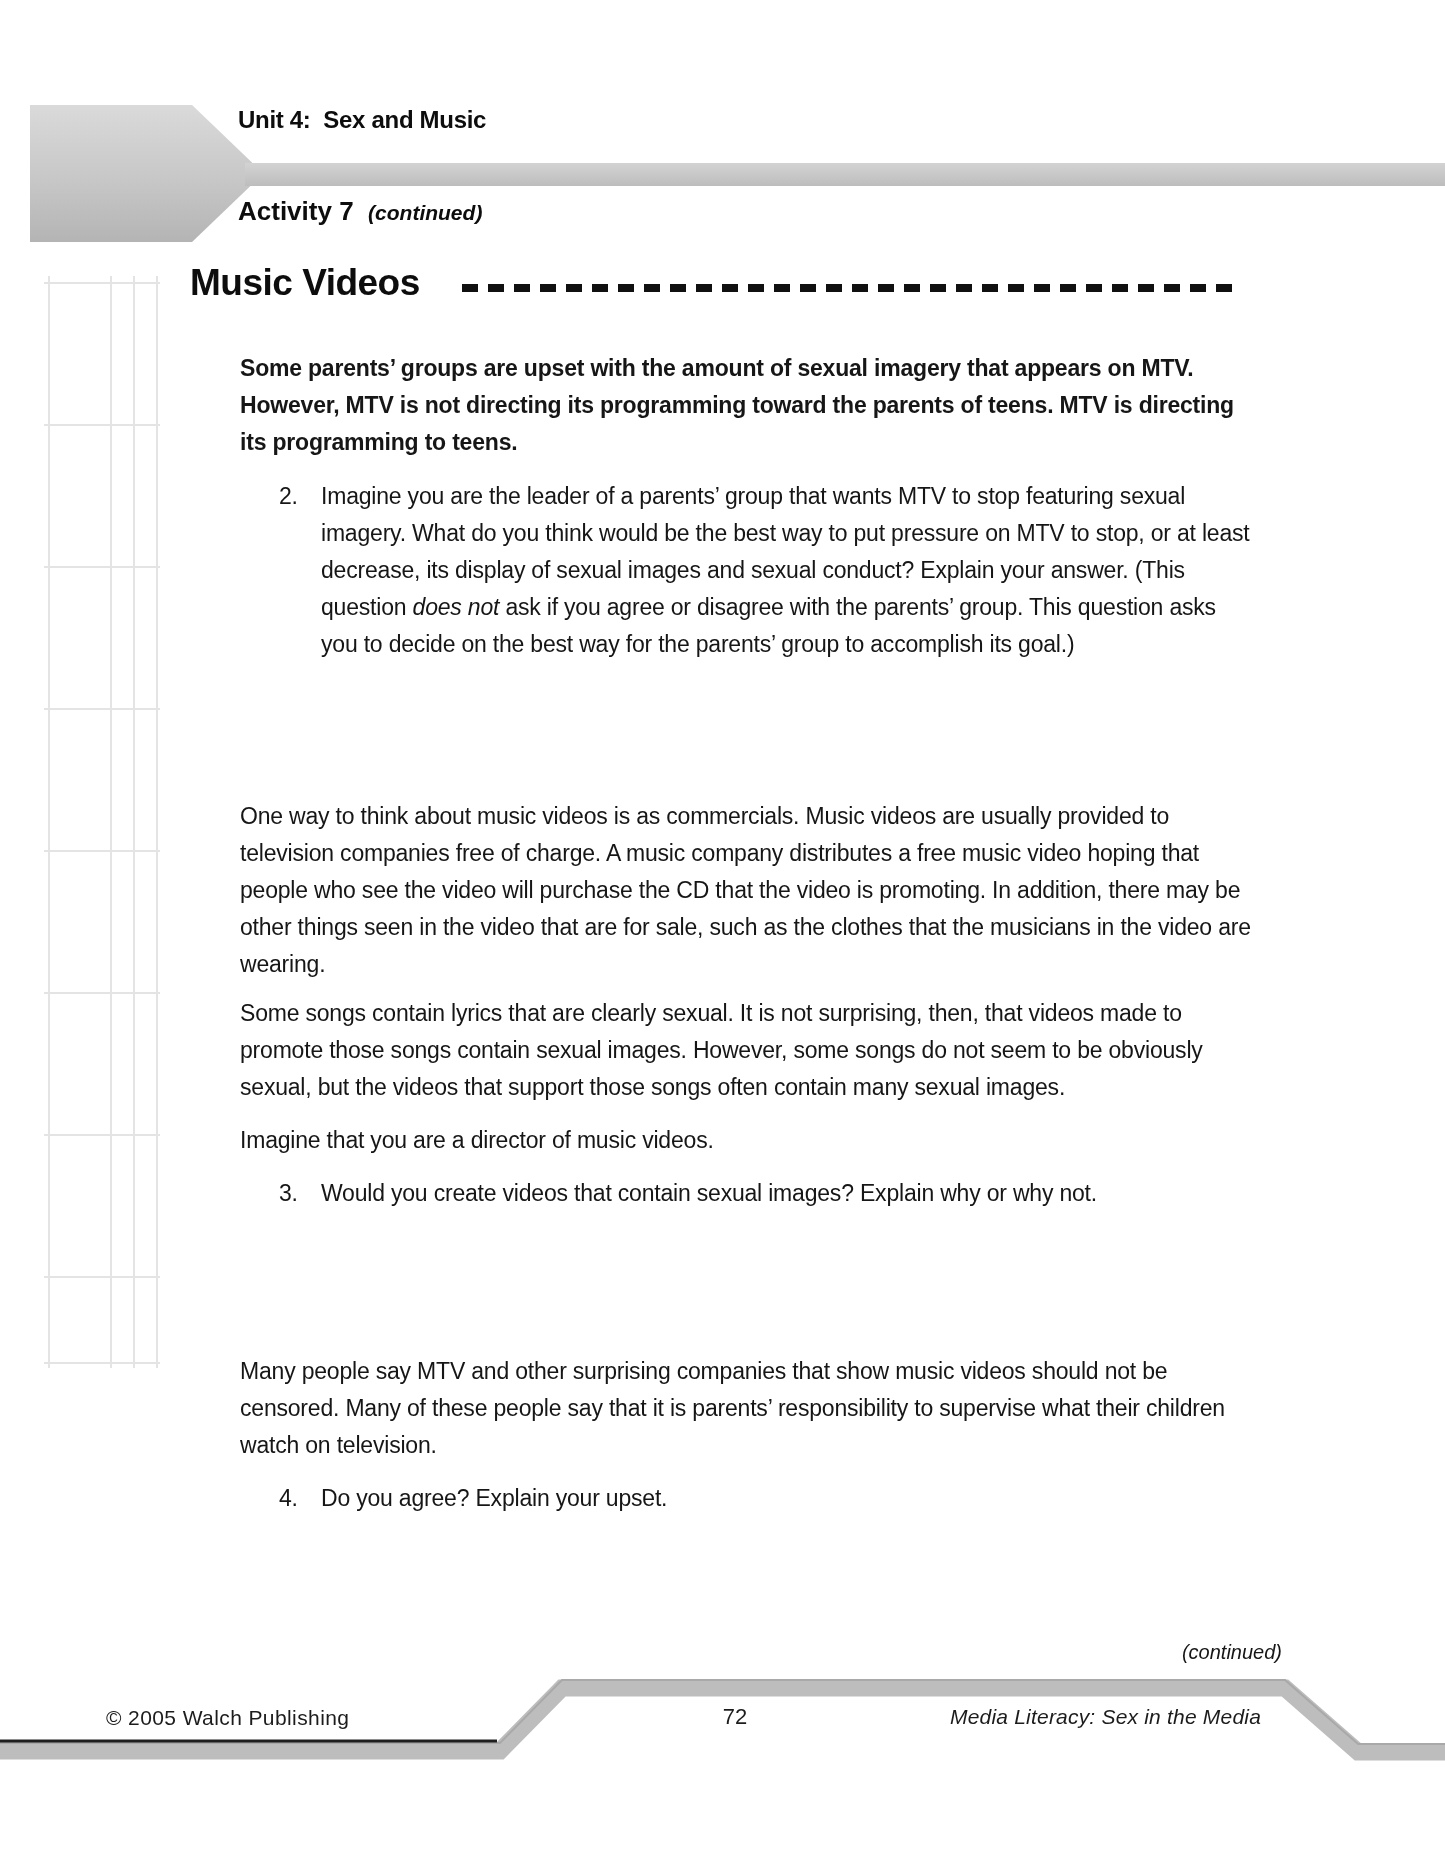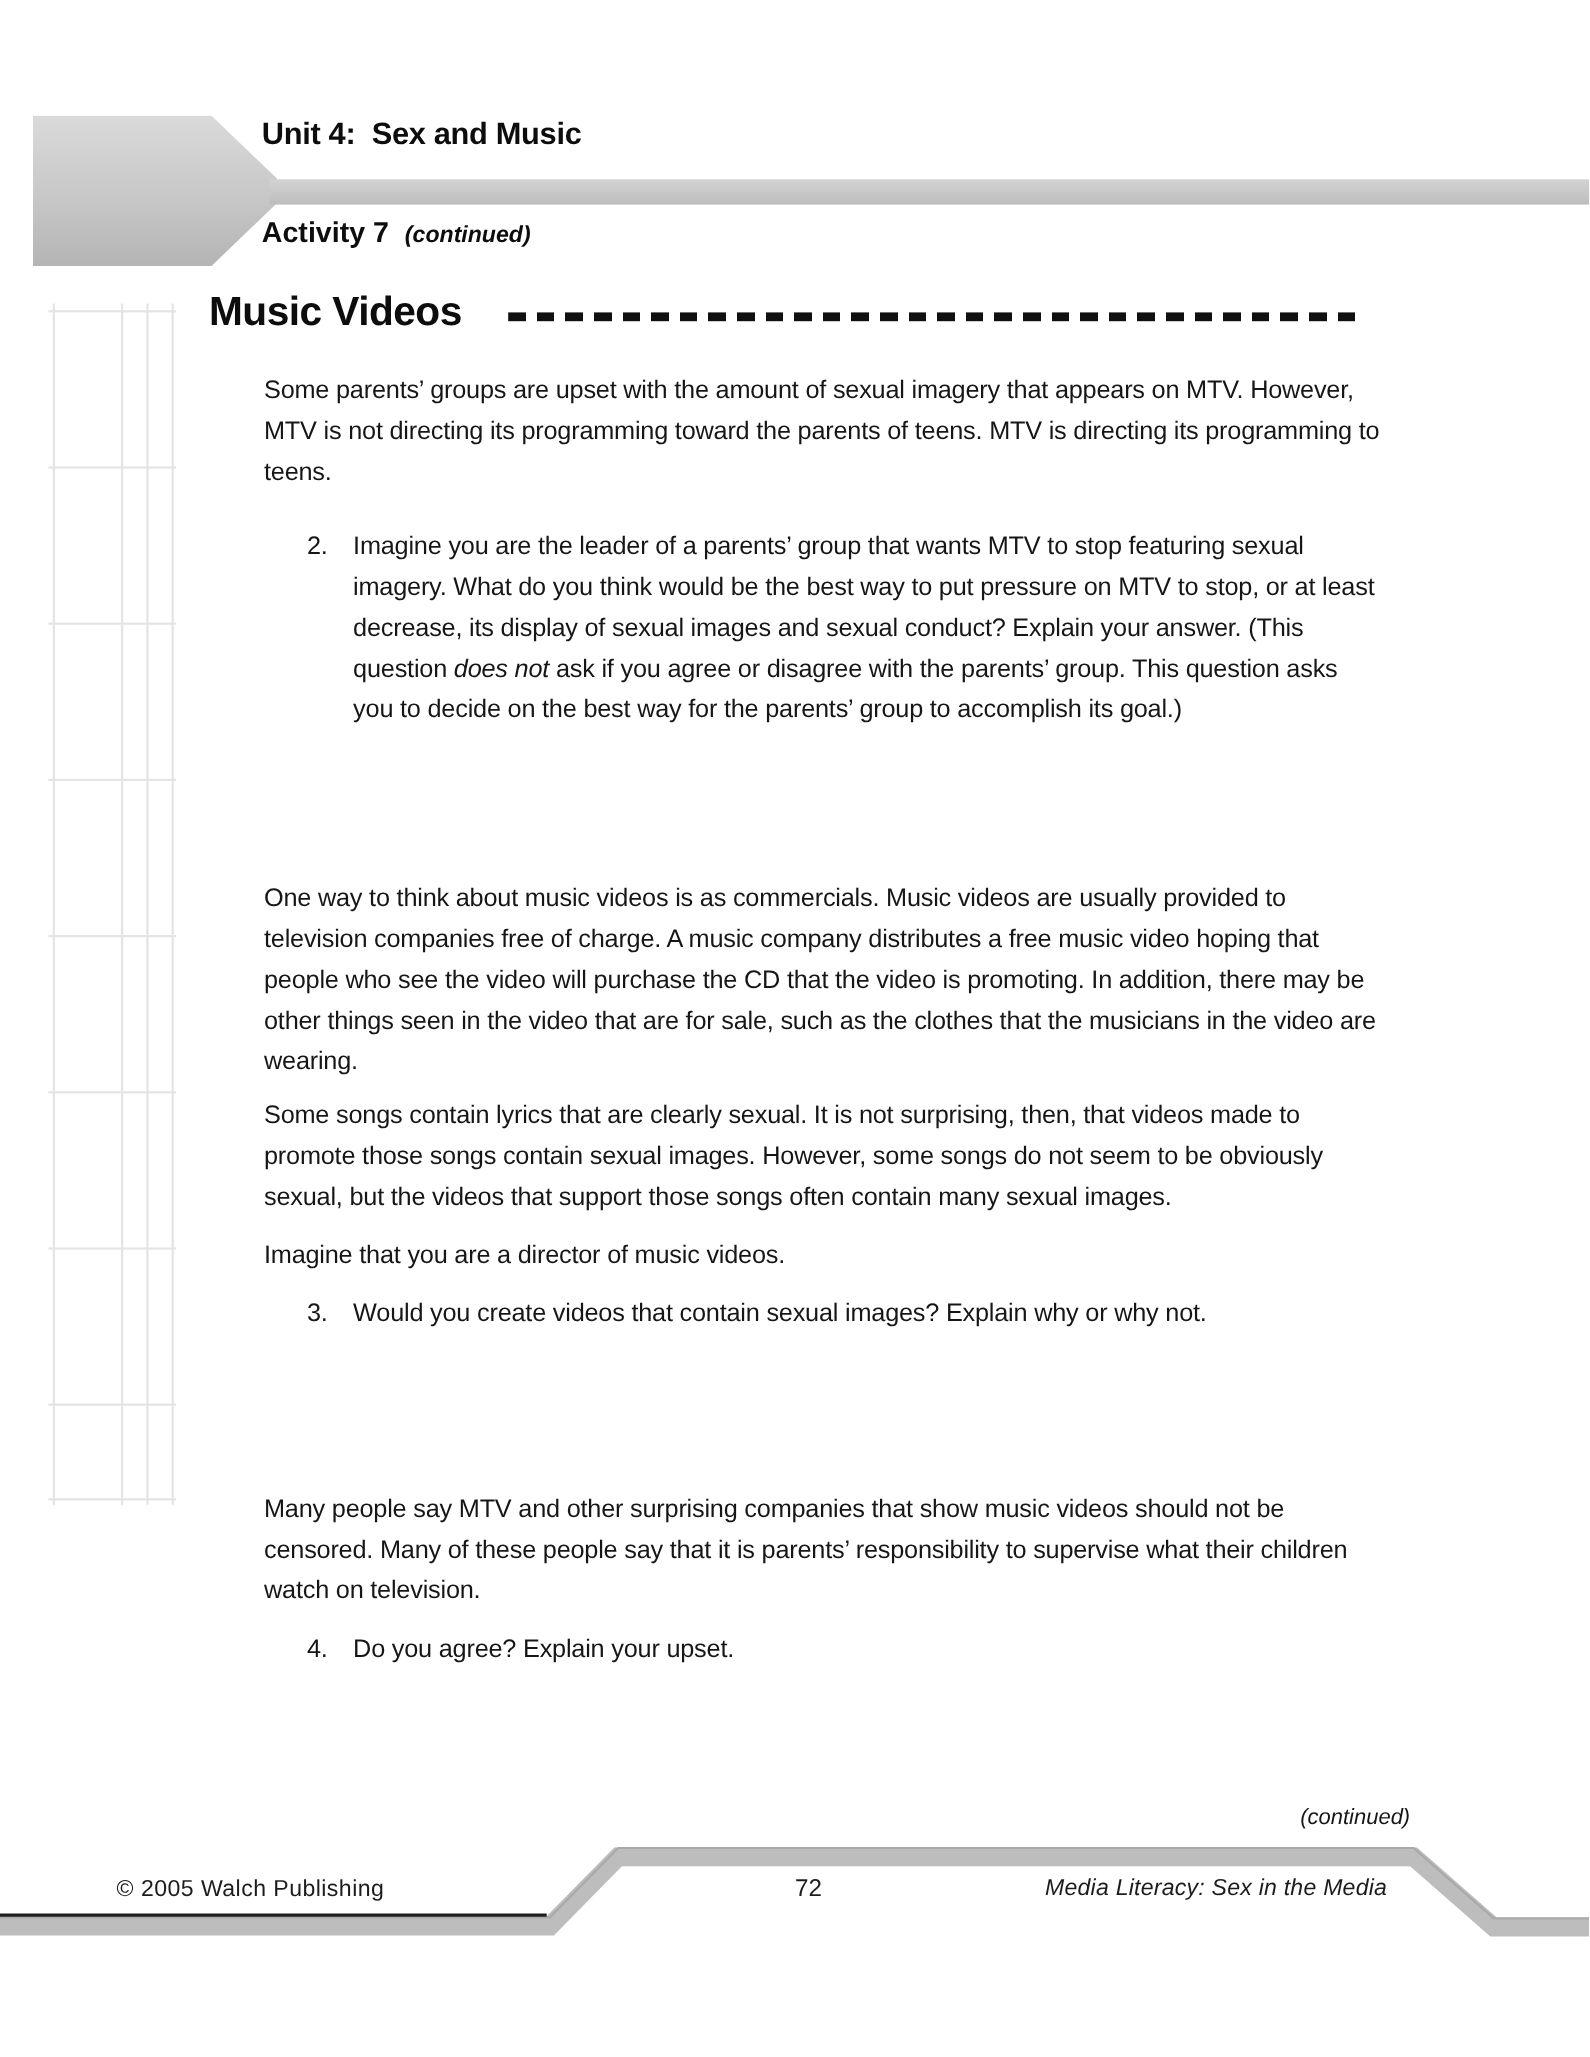--- a/index.html
+++ b/index.html
@@ -16,21 +16,21 @@
     position:absolute;left:30px;top:105px;width:222px;height:137px;
     background:linear-gradient(180deg,#dadada 0%,#c7c7c7 55%,#b4b4b4 100%);
     clip-path:polygon(0 0,73% 0,100% 42%,100% 58%,73% 100%,0 100%);
   }
   .banner-band{
     position:absolute;left:245px;top:163px;width:1200px;height:23px;
     background:linear-gradient(180deg,#d3d3d3,#bdbdbd);
   }
   .unit-title{
     position:absolute;left:238px;top:106px;
-    font-size:28px;font-weight:700;letter-spacing:-0.3px;
+    font-size:24px;font-weight:700;letter-spacing:-0.3px;
     white-space:pre;color:#0d0d0d;
   }
   .activity-line{
     position:absolute;left:238px;top:196px;white-space:nowrap;color:#0d0d0d;
   }
   .activity-title{font-size:26px;font-weight:700;}
   .activity-note{font-size:21px;font-weight:700;font-style:italic;margin-left:10px;}
   
   .margin-grid{position:absolute;left:44px;top:276px;width:116px;height:1092px;}
   .margin-grid .v{position:absolute;top:0;bottom:0;width:2px;background:#e4e4e4;}
@@ -49,21 +49,21 @@
     position:absolute;left:240px;width:1015px;
     font-size:23px;line-height:37px;letter-spacing:-0.2px;
   }
   .question{
     position:absolute;left:279px;display:flex;
     font-size:23px;line-height:37px;letter-spacing:-0.2px;
   }
   .qnum{flex:none;width:42px;}
   .qtext{width:930px;}
   .qtext em{font-style:italic;}
-  .p1{top:336px;}  .q2{top:478px;}
+  .p1{top:350px;font-weight:bold;}  .q2{top:478px;}
   .p2{top:798px;}  .p3{top:995px;}  .p4{top:1122px;}
   .q3{top:1175px;} .p5{top:1353px;} .q4{top:1480px;}
   
   .continued-note{
     position:absolute;left:1000px;top:1641px;width:282px;
     text-align:right;font-style:italic;font-size:20px;
   }
   
   .footer-ribbon{position:absolute;left:0;top:1670px;width:1445px;height:200px;}
   .footer-copyright{

